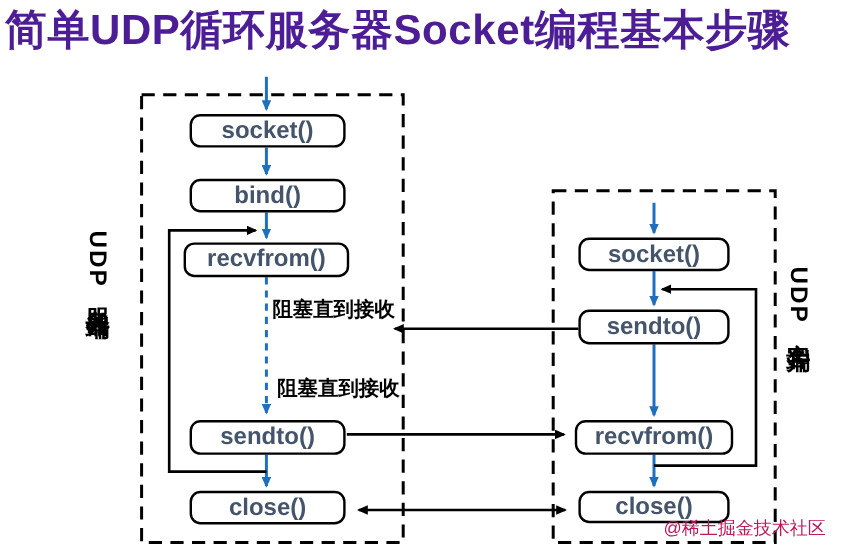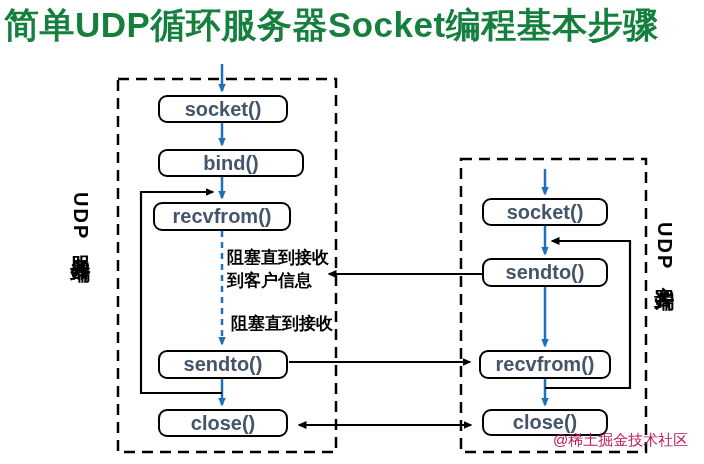--- a/index.html
+++ b/index.html
@@ -2,32 +2,32 @@
 <html><head>
 <meta charset="utf-8">
 <style>
   html,body{margin:0;padding:0;background:#ffffff;}
   #canvas{
     position:relative;width:704px;height:464px;background:#ffffff;overflow:hidden;
     font-family:"Liberation Sans",sans-serif;
   }
   #title{
     position:absolute;left:4px;top:2px;width:698px;
-    font-size:35px;font-weight:bold;color:#15803d;
+    font-size:35px;font-weight:bold;color:#4c1d95;
     letter-spacing:0.5px;white-space:nowrap;
   }
   svg.overlay{position:absolute;left:0;top:0;width:704px;height:464px;}
   .node{
     position:absolute;display:flex;align-items:center;justify-content:center;
     border:2.5px solid #000;border-radius:9px;background:#fff;
     font-size:20px;font-weight:bold;color:#44546a;box-sizing:border-box;
   }
   
   #sv-socket  {left:158px;top: 95px;width:130px;height:28px;}
-  #sv-bind    {left:158px;top:149px;width:146px;height:28px;}
+  #sv-bind    {left:158px;top:149px;width:130px;height:28px;}
   #sv-recvfrom{left:153px;top:202px;width:138px;height:29px;}
   #sv-sendto  {left:158px;top:350px;width:130px;height:29px;}
   #sv-close   {left:158px;top:409px;width:130px;height:28px;}
   
   #cl-socket  {left:482px;top:198px;width:126px;height:28px;}
   #cl-sendto  {left:482px;top:258px;width:126px;height:29px;}
   #cl-recvfrom{left:479px;top:350px;width:132px;height:29px;}
   #cl-close   {left:482px;top:409px;width:126px;height:27px;}
   .side-label{
     position:absolute;writing-mode:vertical-lr;text-orientation:mixed;
@@ -92,18 +92,17 @@
 
   <div class="node" id="cl-socket">socket()</div>
   <div class="node" id="cl-sendto">sendto()</div>
   <div class="node" id="cl-recvfrom">recvfrom()</div>
   <div class="node" id="cl-close">close()</div>
 
   <div class="side-label" id="server-label">UDP服务器端</div>
   <div class="side-label" id="client-label">UDP客户端</div>
 
   <div class="annot" id="annot-block1">阻塞直到接收</div>
-  <div class="annot" id="annot-block2">到客户信息</div>
   <div class="annot" id="annot-process">阻塞直到接收</div>
 
   <div id="watermark">@稀土掘金技术社区</div>
 
 </div>
 
 </body></html>

